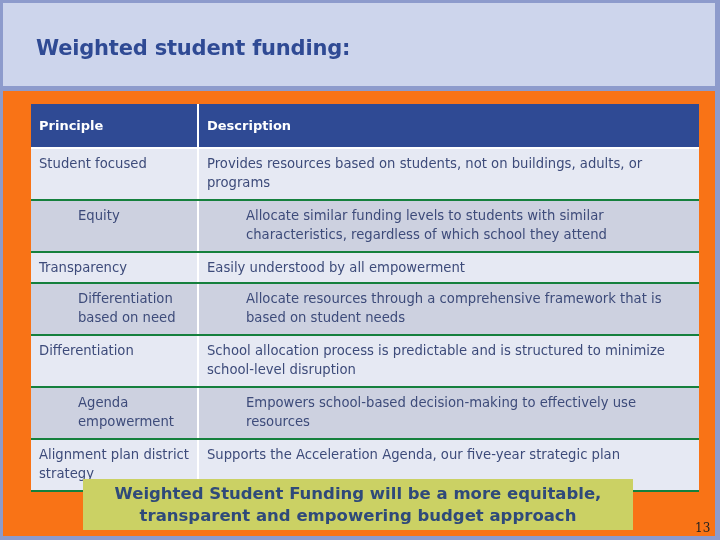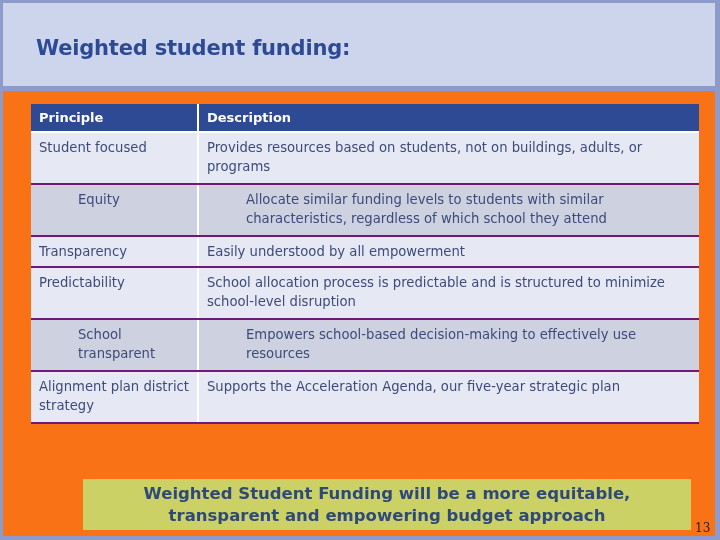--- a/index.html
+++ b/index.html
@@ -42,43 +42,43 @@
       font-family: "DejaVu Sans", sans-serif;
       font-size: 13.2px;
       color: #3d4b7a;
     }
     table.principles th {
       background: #2f4a94;
       color: #ffffff;
       text-align: left;
       font-weight: bold;
       font-size: 13px;
-      height: 28px;
+      height: 44px;
       padding: 0 8px;
       border-right: 2px solid #ffffff;
       border-bottom: 2px solid #ffffff;
     }
     table.principles th:last-child { border-right: none; }
     table.principles td {
       vertical-align: top;
       padding: 5px 8px 4px 8px;
       line-height: 19px;
       border-right: 2px solid #ffffff;
-      border-bottom: 2px solid #701a75;
+      border-bottom: 2px solid #15803d;
     }
     table.principles td:last-child { border-right: none; }
     tr.odd td { background: #e6e9f3; }
     tr.even td { background: #cdd1e0; padding-left: 47px; }
     td.col1 { width: 167px; }
     tr.r-2 td { height: 52px; }
     tr.r-1 td { height: 31px; }
     .callout {
       position: absolute;
       left: 80px; top: 476px;
-      width: 608px; height: 51px;
+      width: 550px; height: 51px;
       background: #cbd164;
       color: #2f4a7a;
       font-family: "DejaVu Sans", sans-serif;
       font-weight: bold;
       font-size: 16.5px;
       line-height: 22px;
       text-align: center;
       padding-top: 4px;
     }
     .callout span { display: block; white-space: nowrap; }
@@ -113,26 +113,30 @@
         <td>Provides resources based on students, not on buildings, adults, or programs</td>
       </tr>
       <tr class="even r-2">
         <td class="col1">Equity</td>
         <td>Allocate similar funding levels to students with similar characteristics, regardless of which school they attend</td>
       </tr>
       <tr class="odd r-1">
         <td class="col1">Transparency</td>
         <td>Easily understood by all empowerment</td>
       </tr>
+      <tr class="even r-2">
+        <td class="col1">Differentiation based on need</td>
+        <td>Allocate resources through a comprehensive framework that is based on student needs</td>
+      </tr>
       <tr class="odd r-2">
-        <td class="col1">Predictability</td>
+        <td class="col1">Differentiation</td>
         <td>School allocation process is predictable and is structured to minimize school-level disruption</td>
       </tr>
       <tr class="even r-2">
-        <td class="col1">School transparent</td>
+        <td class="col1">Agenda empowerment</td>
         <td>Empowers school-based decision-making to effectively use resources</td>
       </tr>
       <tr class="odd r-2">
         <td class="col1">Alignment plan district strategy</td>
         <td>Supports the Acceleration Agenda, our five-year strategic plan</td>
       </tr>
     </tbody>
   </table>
 
   <div class="callout">

